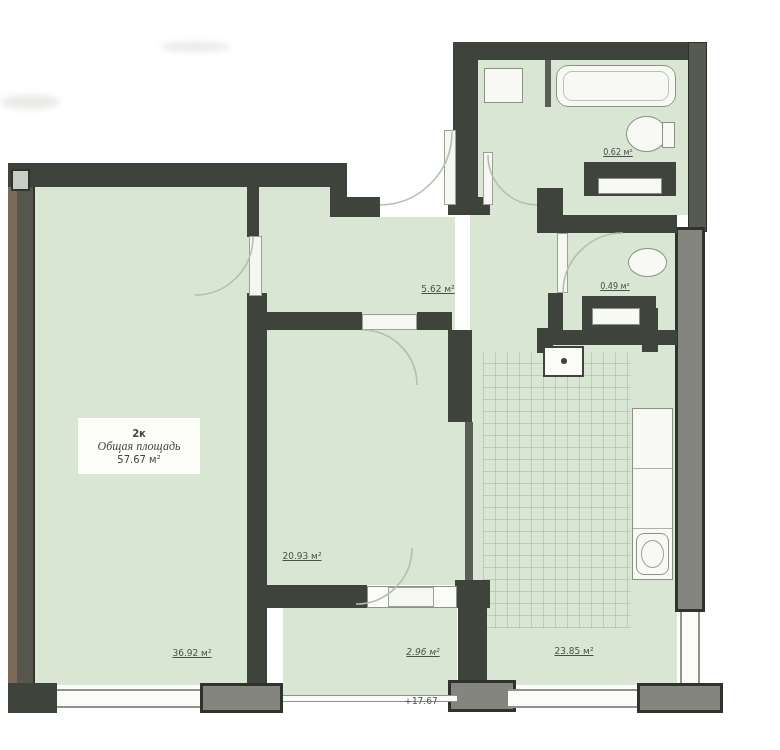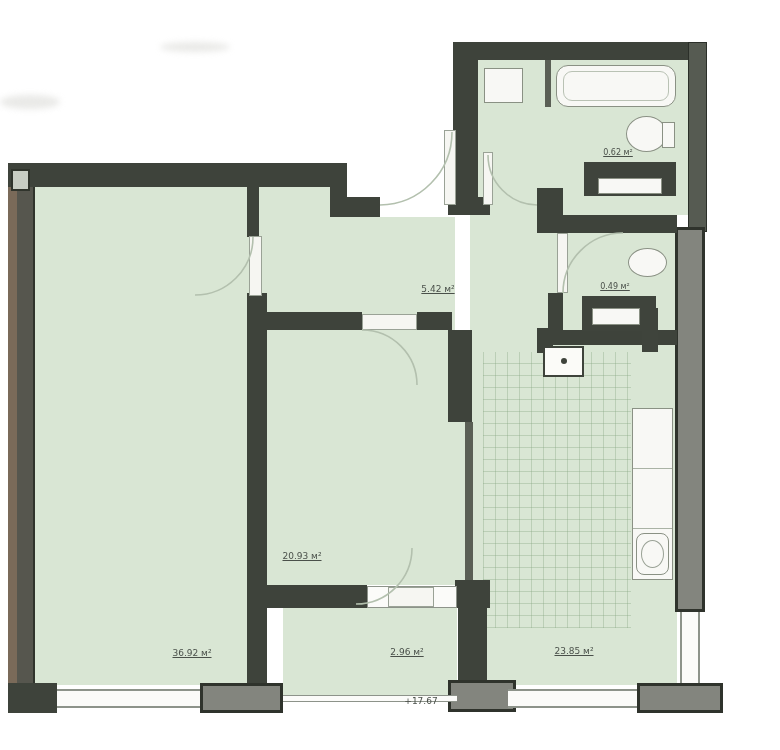--- a/index.html
+++ b/index.html
@@ -122,24 +122,29 @@
 
   <div class="abs" style="left:543px;top:346px;width:41px;height:31px;background:#fbfbf8;border:2px solid #3e433b;box-sizing:border-box;"></div>
   <div class="abs" style="left:561px;top:358px;width:6px;height:6px;background:#3e433b;border-radius:50%;"></div>
 
   <div class="abs fx" style="left:632px;top:408px;width:41px;height:172px;"></div>
   <div class="abs" style="left:633px;top:468px;width:39px;height:1px;background:#aab3a5;"></div>
   <div class="abs" style="left:633px;top:528px;width:39px;height:1px;background:#aab3a5;"></div>
   <div class="abs fx" style="left:636px;top:533px;width:33px;height:42px;border-radius:8px;"></div>
   <div class="abs oval" style="left:641px;top:540px;width:23px;height:28px;border:1px solid #9aa296;box-sizing:border-box;"></div>
 
+  <div id="unitbox" class="abs" style="left:78px;top:418px;width:122px;height:56px;">
+    <div class="l1">2к</div>
+    <div class="l2">Общая площадь</div>
+    <div class="l3">57.67 м²</div>
+  </div>
 
   <div class="abs lbl" style="left:140px;top:648px;width:104px;">36.92 м²</div>
   <div class="abs lbl" style="left:262px;top:551px;width:80px;">20.93 м²</div>
-  <div class="abs lbl" style="left:400px;top:284px;width:76px;">5.42 м²</div>
+  <div class="abs lbl" style="left:400px;top:284px;width:76px;">5.62 м²</div>
   <div class="abs lbl sm" style="left:586px;top:148px;width:64px;">0.62 м²</div>
   <div class="abs lbl sm" style="left:584px;top:282px;width:62px;">0.49 м²</div>
   <div class="abs lbl" style="left:532px;top:646px;width:84px;">23.85 м²</div>
-  <div class="abs lbl" style="left:368px;top:647px;width:78px;">2.96 м²</div>
+  <div class="abs lbl" style="left:384px;top:647px;width:78px;font-style:italic;">2.96 м²</div>
   <div class="abs lbl" style="left:382px;top:696px;width:78px;text-decoration:none;">+17.67</div>
 
  </div>
 </div>
 
 </body></html>

